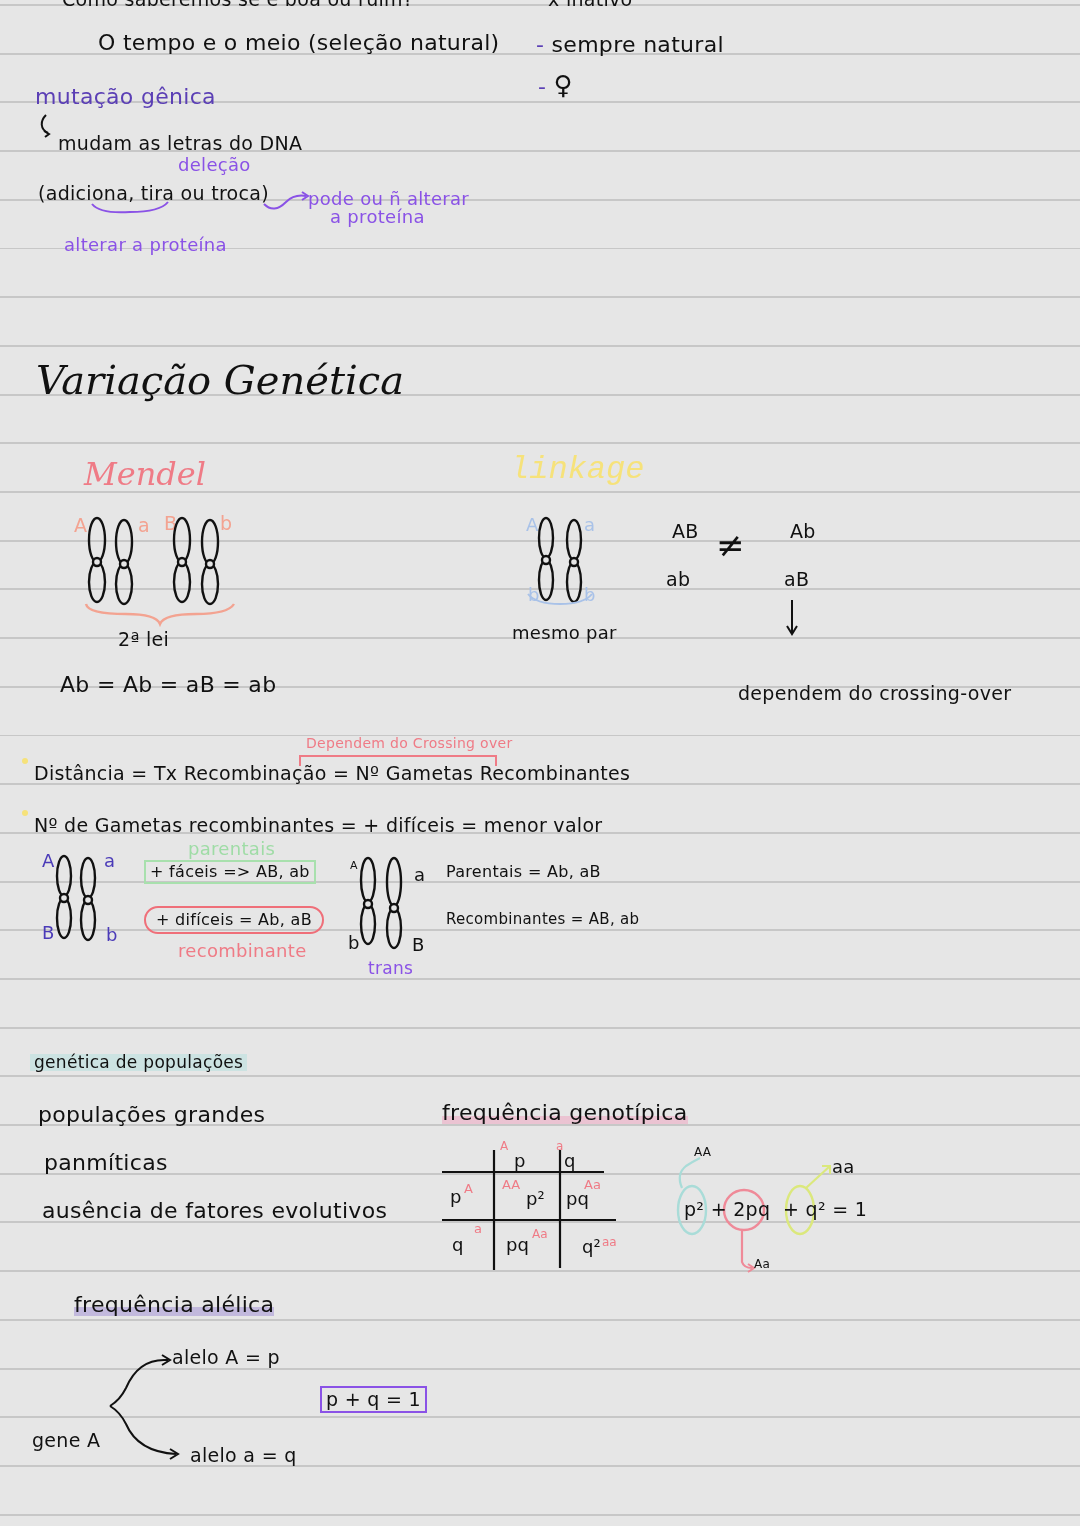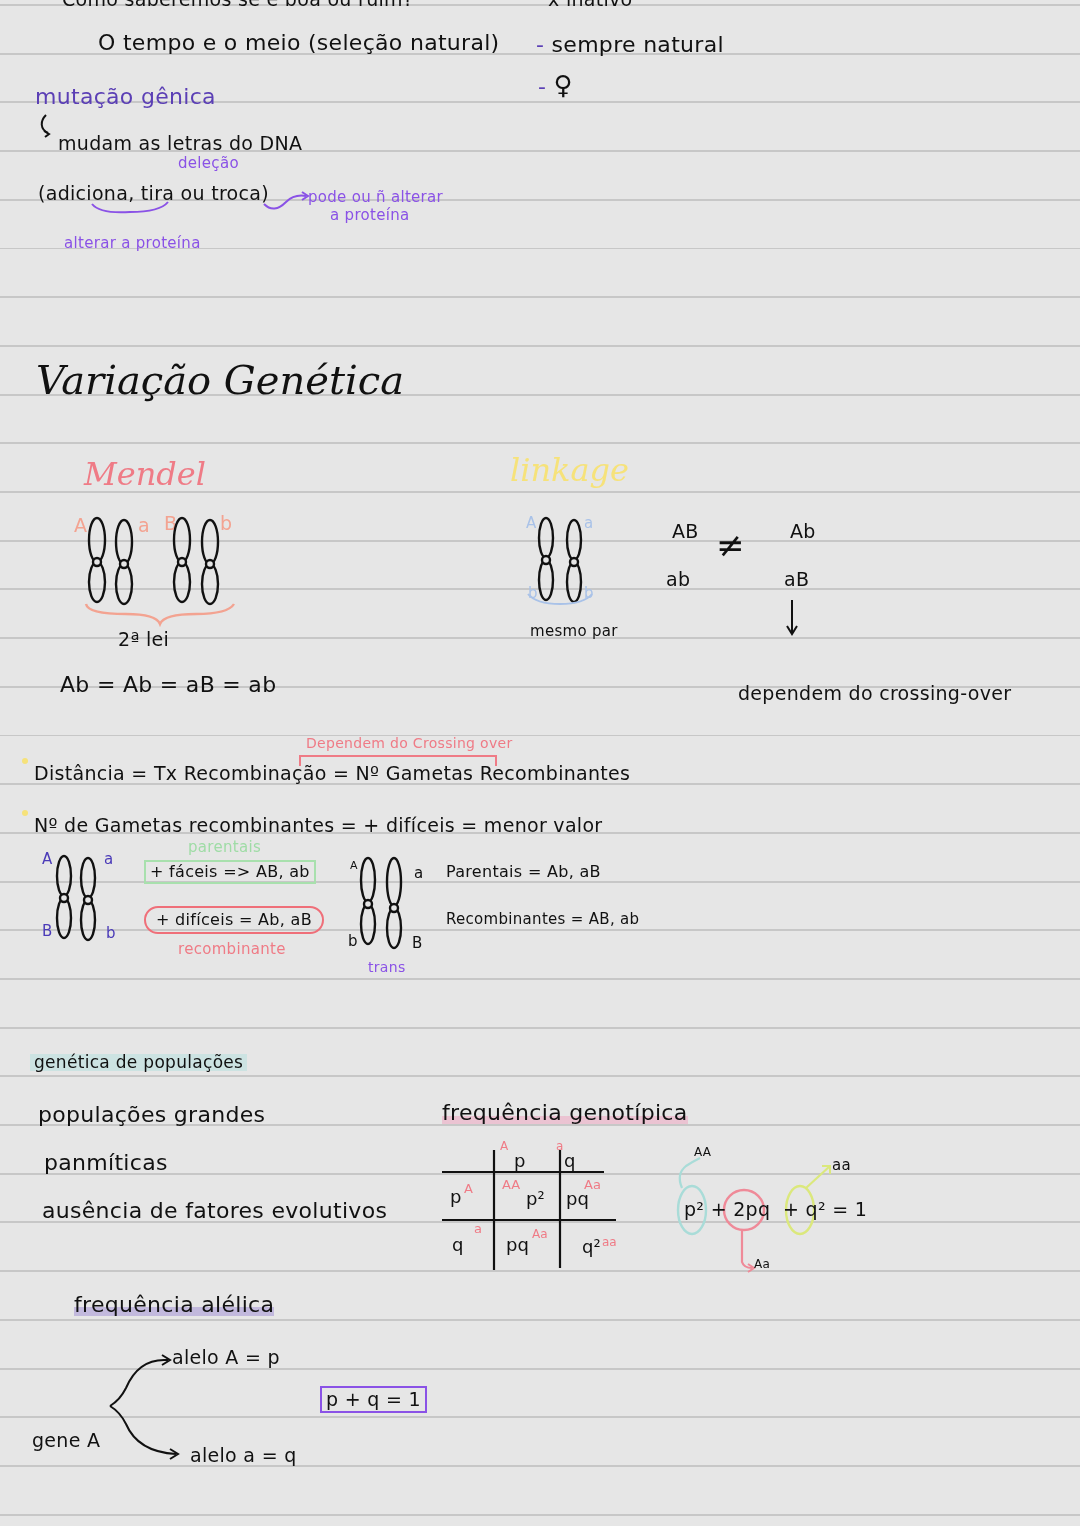--- a/index.html
+++ b/index.html
@@ -17,21 +17,21 @@
     .hand { font-family: "DejaVu Sans", sans-serif; letter-spacing: 0.3px; }
     .script { font-family: "DejaVu Serif", serif; font-style: italic; }
     .purple { color: #5b3fb5; }
     .violet { color: #8a52e6; }
     .pink { color: #ef7b86; }
     .salmon { color: #f3a391; }
     .yellow { color: #f6e27a; }
     .lightblue { color: #a9c2e8; }
     .green { color: #9fdca6; }
     .blue { color: #4b3bb8; }
-    .sm { font-size: 15px; }
+    .sm { font-size: 18px; }
     .md { font-size: 19px; }
     .lg { font-size: 22px; }
     .xl { font-size: 40px; }
     .hl-teal { background: rgba(182, 224, 222, 0.55); padding: 0 4px; }
     .hl-purple { background: linear-gradient(to top, rgba(150,130,210,0.45) 0 40%, transparent 40%); }
     .hl-pink { background: linear-gradient(to top, rgba(240,160,190,0.5) 0 35%, transparent 35%); }
     .box-green { border: 2px solid #a8e0ad; padding: 2px 4px; }
     .box-red { border: 2px solid #ef6f79; border-radius: 16px; padding: 4px 10px; }
     .box-purple { border: 2px solid #8a52e6; padding: 2px 4px; }
     svg.abs { position: absolute; overflow: visible; }
@@ -93,37 +93,37 @@
       <circle cx="96" cy="44" r="4" fill="#e6e6e6"></circle>
     <ellipse cx="124" cy="24" rx="8" ry="22"></ellipse>
       <ellipse cx="124" cy="66" rx="8" ry="20"></ellipse>
       <circle cx="124" cy="46" r="4" fill="#e6e6e6"></circle>
   </g>
   <path d="M0 86 Q2 96 40 96 Q70 96 74 106 Q78 96 110 96 Q142 96 148 86" fill="none" stroke="#f3a391" stroke-width="2.4"></path>
 </svg>
 <div class="t hand md" style="left:118px; top:630px;">2ª lei</div>
 <div class="t hand lg" style="left:60px; top:674px;">Ab = Ab = aB = ab</div>
 
-<div class="t script yellow" style="left:510px; top:454px; font-size:32px;">linkage</div>
+<div class="t script yellow" style="left:510px; top:454px; font-size:32px;font-family:Liberation Mono, monospace;">linkage</div>
 <div class="t hand sm lightblue" style="left:526px; top:516px;">A</div>
 <div class="t hand sm lightblue" style="left:584px; top:516px;">a</div>
 <div class="t hand sm lightblue" style="left:528px; top:586px;">b</div>
 <div class="t hand sm lightblue" style="left:584px; top:586px;">b</div>
 <svg class="abs" style="left:536px; top:518px;" width="60" height="96" viewBox="0 0 60 96">
   <g fill="none" stroke="#111" stroke-width="2.4">
     <ellipse cx="10" cy="20" rx="7" ry="20"></ellipse>
       <ellipse cx="10" cy="62" rx="7" ry="20"></ellipse>
       <circle cx="10" cy="42" r="4" fill="#e6e6e6"></circle>
     <ellipse cx="38" cy="22" rx="7" ry="20"></ellipse>
       <ellipse cx="38" cy="64" rx="7" ry="20"></ellipse>
       <circle cx="38" cy="44" r="4" fill="#e6e6e6"></circle>
   </g>
   <path d="M-8 76 Q0 86 24 86 Q48 86 56 76" fill="none" stroke="#a9c2e8" stroke-width="2"></path>
 </svg>
-<div class="t hand sm" style="left:530px; top:624px;">mesmo par</div>
+<div class="t hand sm" style="left:512px; top:624px;">mesmo par</div>
 
 <div class="t hand md" style="left:672px; top:522px;">AB</div>
 <div class="t hand md" style="left:666px; top:570px;">ab</div>
 <div class="t hand" style="left:716px; top:528px; font-size:34px;">≠</div>
 <div class="t hand md" style="left:790px; top:522px;">Ab</div>
 <div class="t hand md" style="left:784px; top:570px;">aB</div>
 <svg class="abs" style="left:784px; top:598px;" width="16" height="40" viewBox="0 0 16 40">
   <path d="M8 2 L8 34 M3 28 L8 36 L13 28" fill="none" stroke="#111" stroke-width="2"></path>
 </svg>
 <div class="t hand md" style="left:738px; top:684px;">dependem do crossing-over</div>
@@ -163,21 +163,21 @@
 <svg class="abs" style="left:358px; top:858px;" width="54" height="92" viewBox="0 0 54 92">
   <g fill="none" stroke="#111" stroke-width="2.4">
     <ellipse cx="10" cy="22" rx="7" ry="22"></ellipse>
       <ellipse cx="10" cy="66" rx="7" ry="20"></ellipse>
       <circle cx="10" cy="46" r="4" fill="#e6e6e6"></circle>
     <ellipse cx="36" cy="24" rx="7" ry="24"></ellipse>
       <ellipse cx="36" cy="70" rx="7" ry="20"></ellipse>
       <circle cx="36" cy="50" r="4" fill="#e6e6e6"></circle>
   </g>
 </svg>
-<div class="t hand md violet" style="left:368px; top:960px; font-size:14px;">trans</div>
+<div class="t hand md violet" style="left:368px; top:960px; font-size:17px;">trans</div>
 <div class="t hand md" style="left:446px; top:864px; font-size:16px;">Parentais = Ab, aB</div>
 <div class="t hand md" style="left:446px; top:912px; font-size:15px;">Recombinantes = AB, ab</div>
 
 <div class="t hand lg hl-teal" style="left:30px; top:1054px; font-size:17px;">genética de populações</div>
 <div class="t hand lg" style="left:38px; top:1104px;">populações grandes</div>
 <div class="t hand lg" style="left:44px; top:1152px;">panmíticas</div>
 <div class="t hand lg" style="left:42px; top:1200px;">ausência de fatores evolutivos</div>
 
 <div class="t hand lg hl-pink" style="left:442px; top:1102px;">frequência genotípica</div>
 <div class="grid-table">

